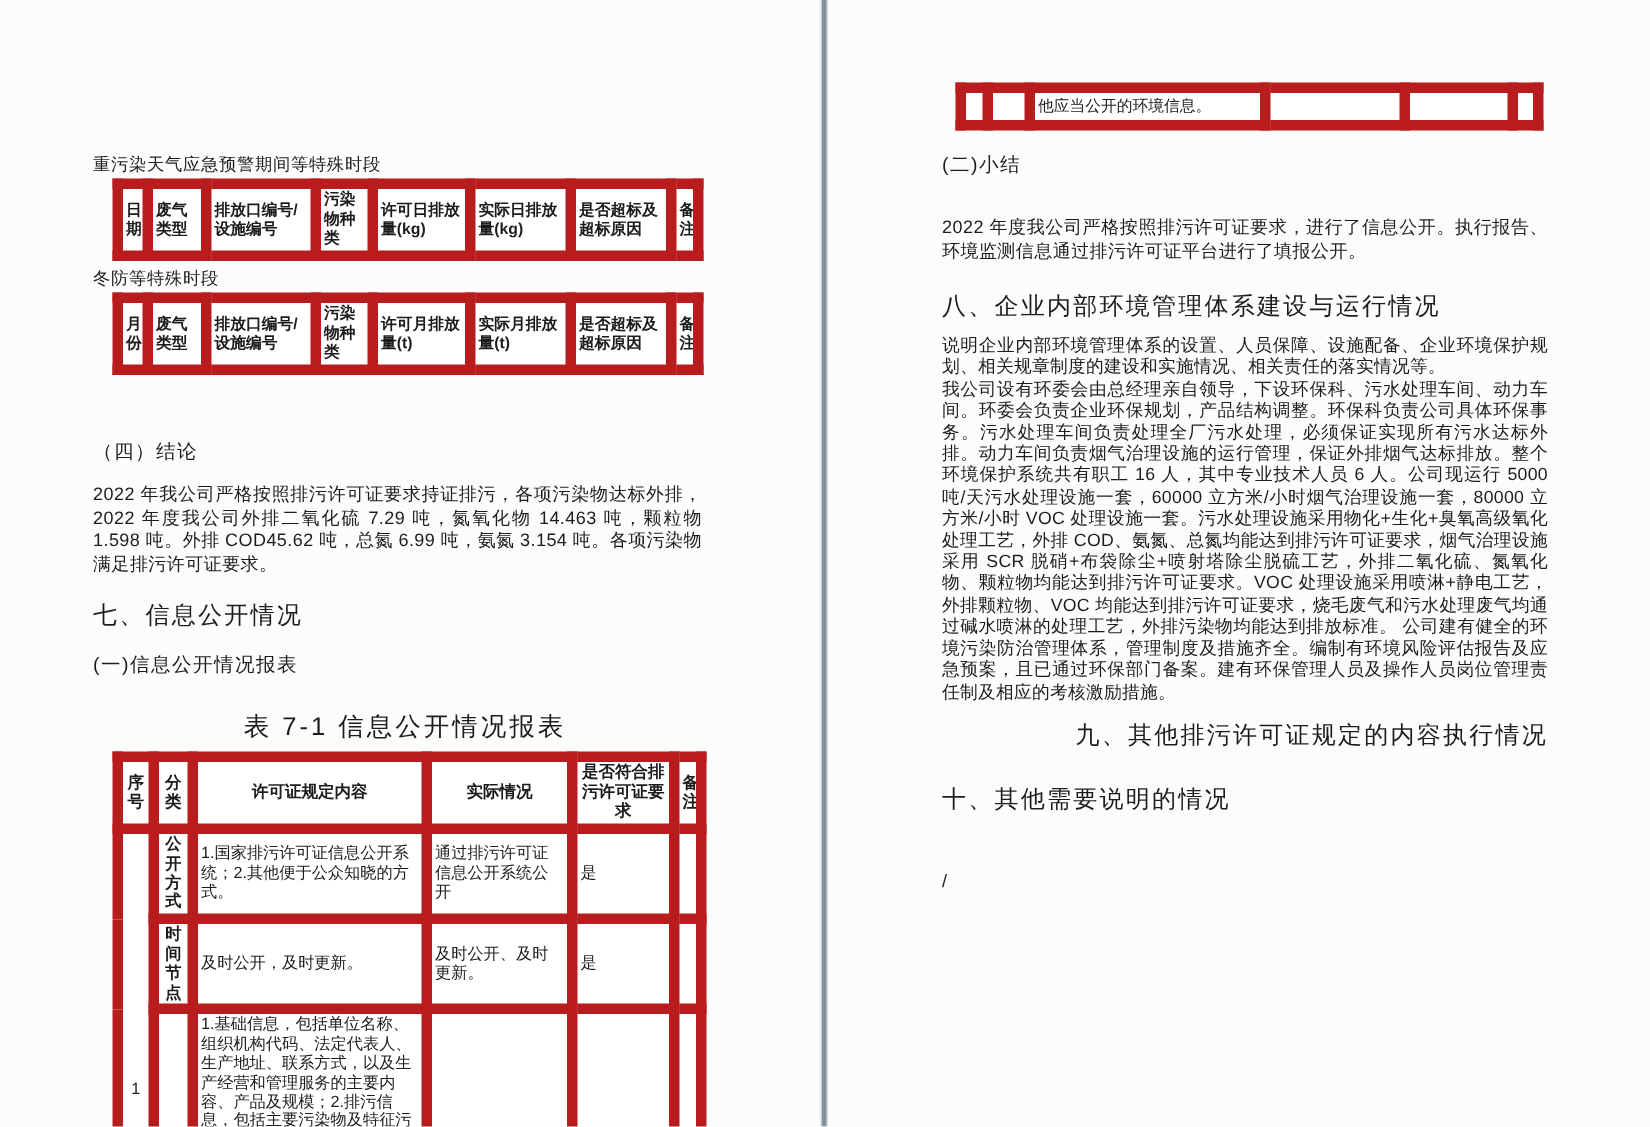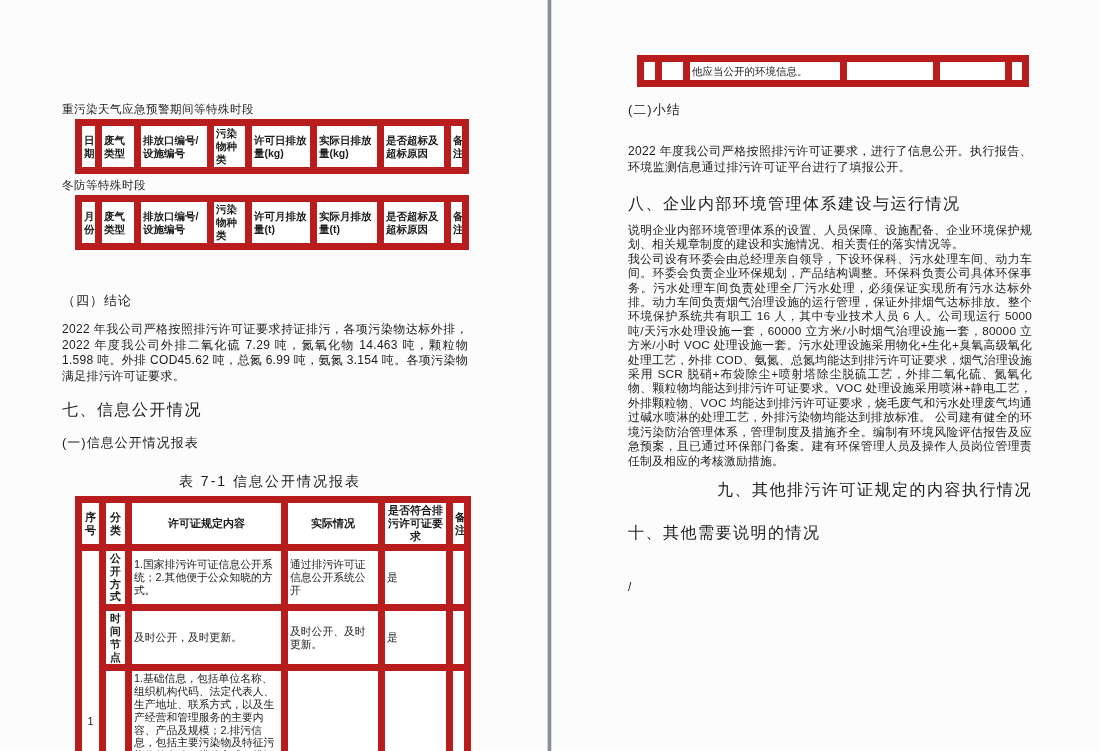--- a/index.html
+++ b/index.html
@@ -29,21 +29,21 @@
   table { border-collapse:collapse; table-layout:fixed; background:#fff; }
   th, td {
     border:7px solid #b91c1c; padding:1px 2px;
     vertical-align:middle; word-break:break-all; overflow:hidden;
   }
 
   .t65 { width:390px; margin:2px 0 0 13px; }
   .t65 th { font-size:10.5px; line-height:13px; font-weight:bold; text-align:left; height:30px; }
 
   .tbl-title { margin-top:21px; width:390px; margin-left:13px; text-align:center;
-               font-size:14px; letter-spacing:2px; }
+               font-size:17px; letter-spacing:2px; }
 
   .t71 { width:390px; margin:5px 0 0 13px; }
   .t71 th { font-size:11px; line-height:13px; font-weight:bold; text-align:center; height:32px; }
   .t71 td { font-size:10.8px; line-height:12.8px; text-align:left; }
   .t71 td.ctr { text-align:center; }
   .t71 td.cat { font-weight:bold; text-align:center; }
   .t71 tr.r1 { height:46px; }
   .t71 tr.r2 { height:34px; }
 
   .frag { width:385px; margin-left:9px; }

